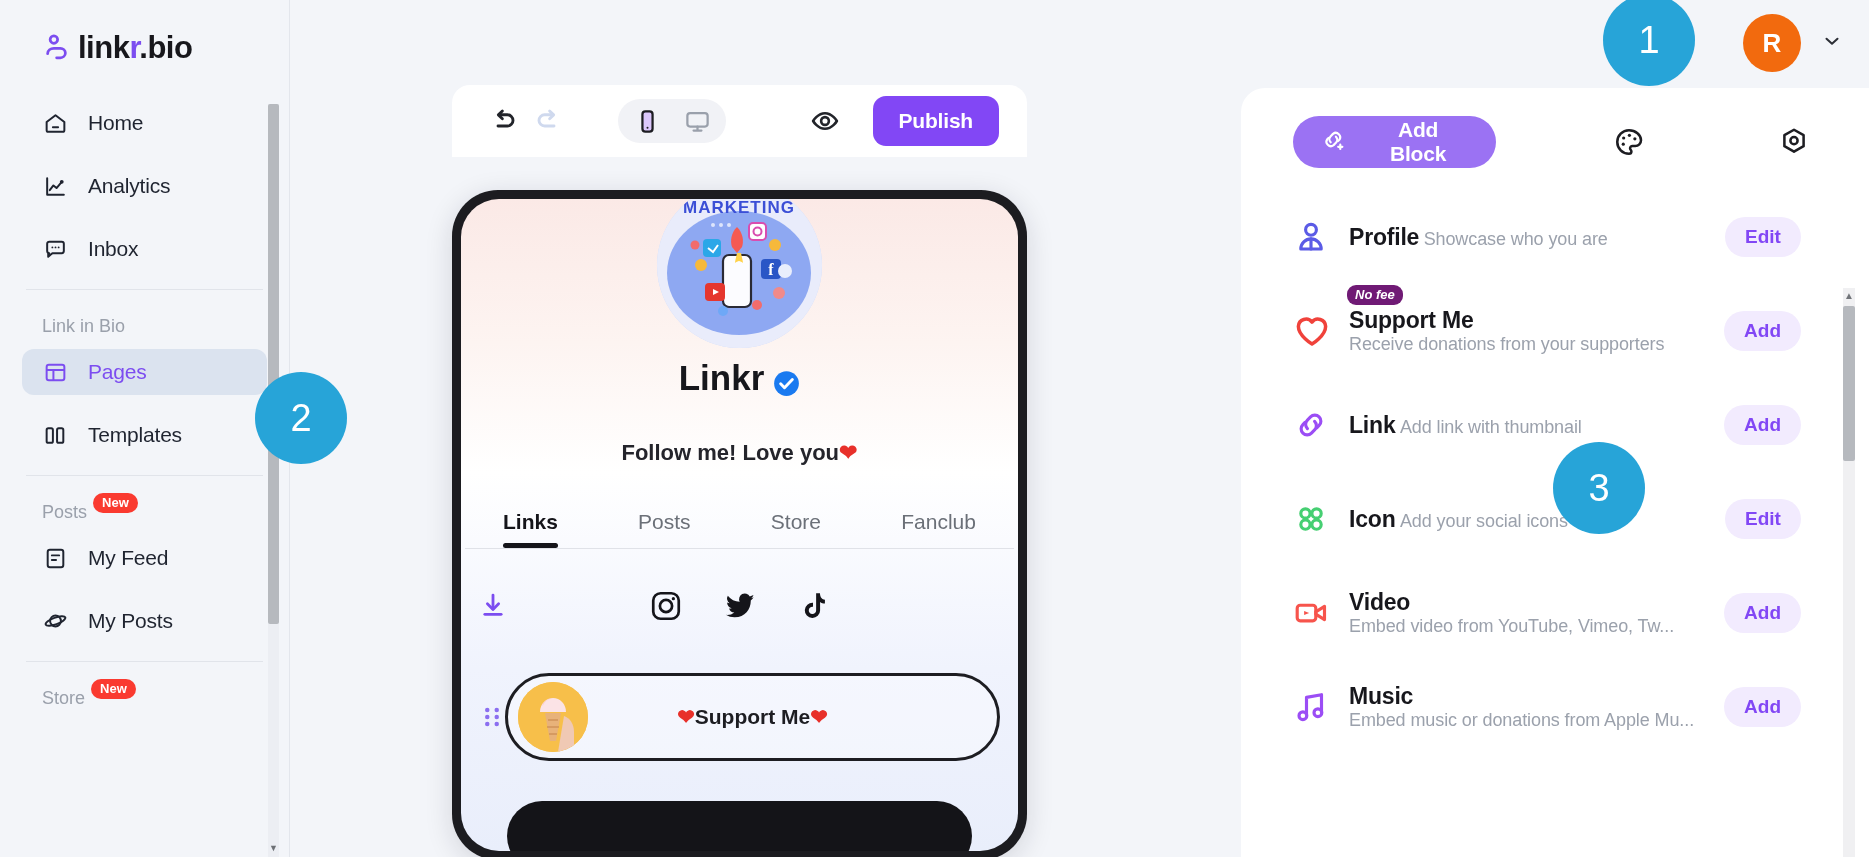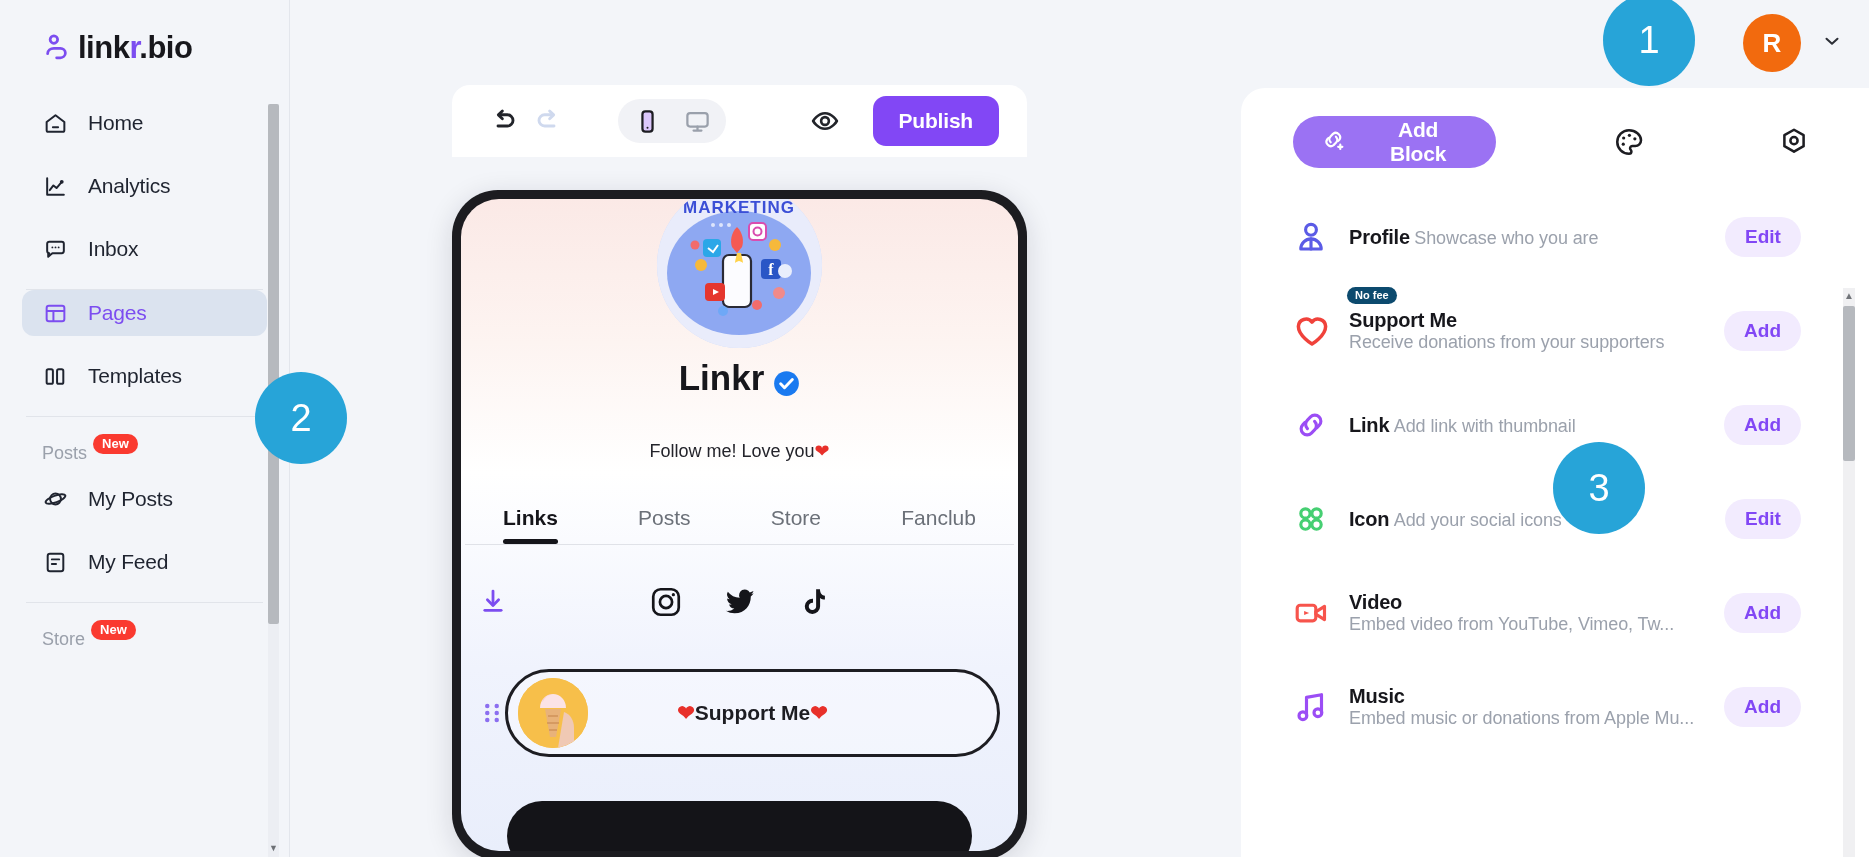--- a/index.html
+++ b/index.html
@@ -100,21 +100,21 @@
     width: 165px; height: 165px; border-radius: 50%;
     margin: 0 auto; overflow: hidden; position: relative; top: -16px;
     background: #cdd9f7;
   }
   .pf-avatar svg { display:block; }
   .pf-name {
     text-align: center; font-size: 35px; font-weight: 700; color: #17171c;
     margin-top: -6px; display: flex; align-items: center; justify-content: center; gap: 9px;
   }
   .verified { width: 27px; height: 27px; flex: 0 0 27px; }
-  .pf-bio { text-align: center; font-size: 18px; font-weight: 400; color: #24242b; margin-top: 42px; }
+  .pf-bio { text-align: center; font-size: 22px; font-weight: 700; color: #24242b; margin-top: 42px; }
   .pf-tabs {
     display: flex; justify-content: space-between;
     padding: 0 42px; margin-top: 44px; position: relative;
   }
   .pf-tab { font-size: 21px; color: #6b7078; cursor: pointer; position: relative; padding-bottom: 14px; }
   .pf-tab.active { color: #15151a; font-weight: 700; }
   .pf-tab.active::after {
     content: ""; position: absolute; left: 0; right: 0; bottom: 0;
     height: 5px; background: #15151a; border-radius: 3px;
   }
@@ -158,25 +158,25 @@
   .rp-icon-btn { width: 46px; height: 46px; display: flex; align-items: center; justify-content: center; cursor: pointer; }
   .rp-ic-1 { margin-left: 110px; }
   .rp-ic-2 { margin-left: 120px; }
 
   .block-list { position: relative; height: 671px; overflow: hidden; padding: 0 0 0 52px; }
   .block-row {
     display: flex; align-items: center; height: 94px; padding-right: 68px;
   }
   .block-ico { width: 56px; flex: 0 0 56px; display: flex; align-items: center; justify-content: flex-start; }
   .block-txt { flex: 1; position: relative; }
-  .block-title { font-size: 20px; font-weight: 700; color: #17171c; letter-spacing: -0.2px; }
+  .block-title { font-size: 23px; font-weight: 700; color: #17171c; letter-spacing: -0.2px; }
   .block-desc { font-size: 18px; color: #9ba1ac; margin-top: 6px; letter-spacing: -0.1px; white-space: nowrap; overflow: hidden; }
   .nofee-badge {
     position: absolute; top: -22px; left: -2px;
-    background: #0c4a6e; color: #fff; font-size: 11px; font-weight: 700;
+    background: #701a75; color: #fff; font-size: 13px; font-style: italic; font-weight: 700;
     border-radius: 9px; padding: 2px 8px 3px 8px;
   }
   .row-action {
     background: #f2ebfe; color: #8247f5; border: none;
     border-radius: 20px; height: 40px; min-width: 76px; padding: 0 20px;
     font-size: 19px; font-weight: 700; cursor: pointer; flex: 0 0 auto;
   }
   .rp-scroll { position: absolute; right: 14px; top: 98px; width: 12px; height: 660px; background: #f0f0f2; }
   .rp-thumb { position: absolute; top: 18px; left: 0; width: 12px; height: 155px; background: #b6b9be; border-radius: 2px; }
   .rp-ar { position: absolute; left: 0; width: 12px; text-align: center; font-size: 10px; color: #717479; }
@@ -246,20 +246,23 @@
               <circle cx="12" cy="10" r="0.9" fill="#1f2430" stroke="none"></circle>
               <circle cx="15" cy="10" r="0.9" fill="#1f2430" stroke="none"></circle>
           </svg>
         </span>
         <span class="lbl">Inbox</span>
       </div>
     </nav>
 
     <div class="divider"></div>
 
+    <div class="section-label">
+      <span>Link in Bio</span>
+    </div>
     <nav class="nav" style="margin-top:0">
       <div class="nav-item active">
         <span class="ico">
           <svg viewBox="0 0 24 24" width="25" height="25" fill="none" stroke="#7c4df0" stroke-width="1.9" stroke-linejoin="round">
             <rect x="3.5" y="4.5" width="17" height="15" rx="2.2"></rect>
               <path d="M3.5 9.5h17M10 9.5v10"></path>
           </svg>
         </span>
         <span class="lbl">Pages</span>
       </div>
@@ -276,35 +279,35 @@
 
     <div class="divider"></div>
 
     <div class="section-label">
       <span>Posts</span>
       <span class="badge-new">New</span>
     </div>
     <nav class="nav" style="margin-top:0">
       <div class="nav-item">
         <span class="ico">
+          <svg viewBox="0 0 24 24" width="25" height="25" fill="none" stroke="#1f2430" stroke-width="1.9" stroke-linejoin="round" stroke-linecap="round">
+            <rect x="4.5" y="3.5" width="15" height="17" rx="2.2"></rect>
+              <path d="M8.5 9h7M8.5 13.5h4"></path>
+          </svg>
+        </span>
+        <span class="lbl">My Feed</span>
+      </div>
+      <div class="nav-item">
+        <span class="ico">
           <svg viewBox="0 0 24 24" width="25" height="25" fill="none" stroke="#1f2430" stroke-width="1.9">
             <circle cx="12" cy="11.5" r="5.2"></circle>
               <ellipse cx="12" cy="11.5" rx="10" ry="3.2" transform="rotate(-20 12 11.5)"></ellipse>
           </svg>
         </span>
         <span class="lbl">My Posts</span>
-      </div>
-      <div class="nav-item">
-        <span class="ico">
-          <svg viewBox="0 0 24 24" width="25" height="25" fill="none" stroke="#1f2430" stroke-width="1.9" stroke-linejoin="round" stroke-linecap="round">
-            <rect x="4.5" y="3.5" width="15" height="17" rx="2.2"></rect>
-              <path d="M8.5 9h7M8.5 13.5h4"></path>
-          </svg>
-        </span>
-        <span class="lbl">My Feed</span>
       </div>
     </nav>
 
     <div class="divider"></div>
 
     <div class="section-label">
       <span>Store</span>
       <span class="badge-new">New</span>
     </div>
 

